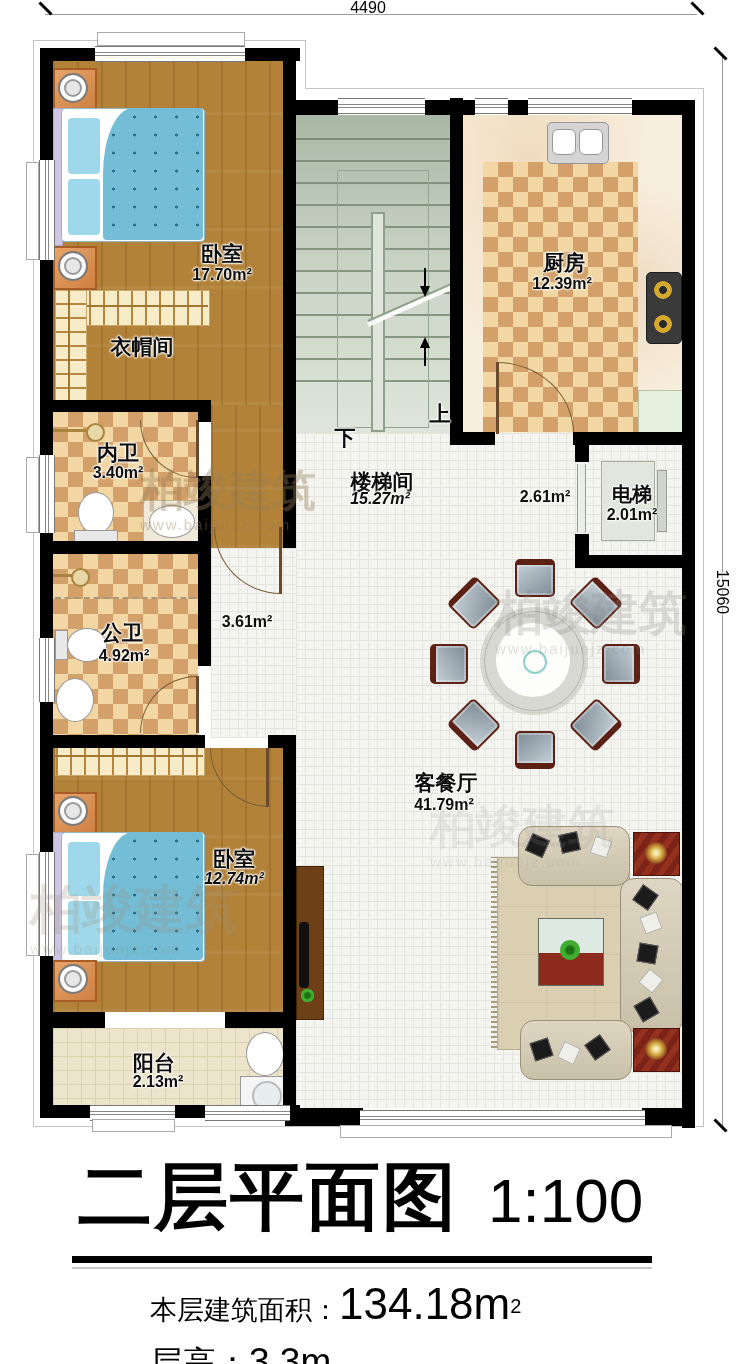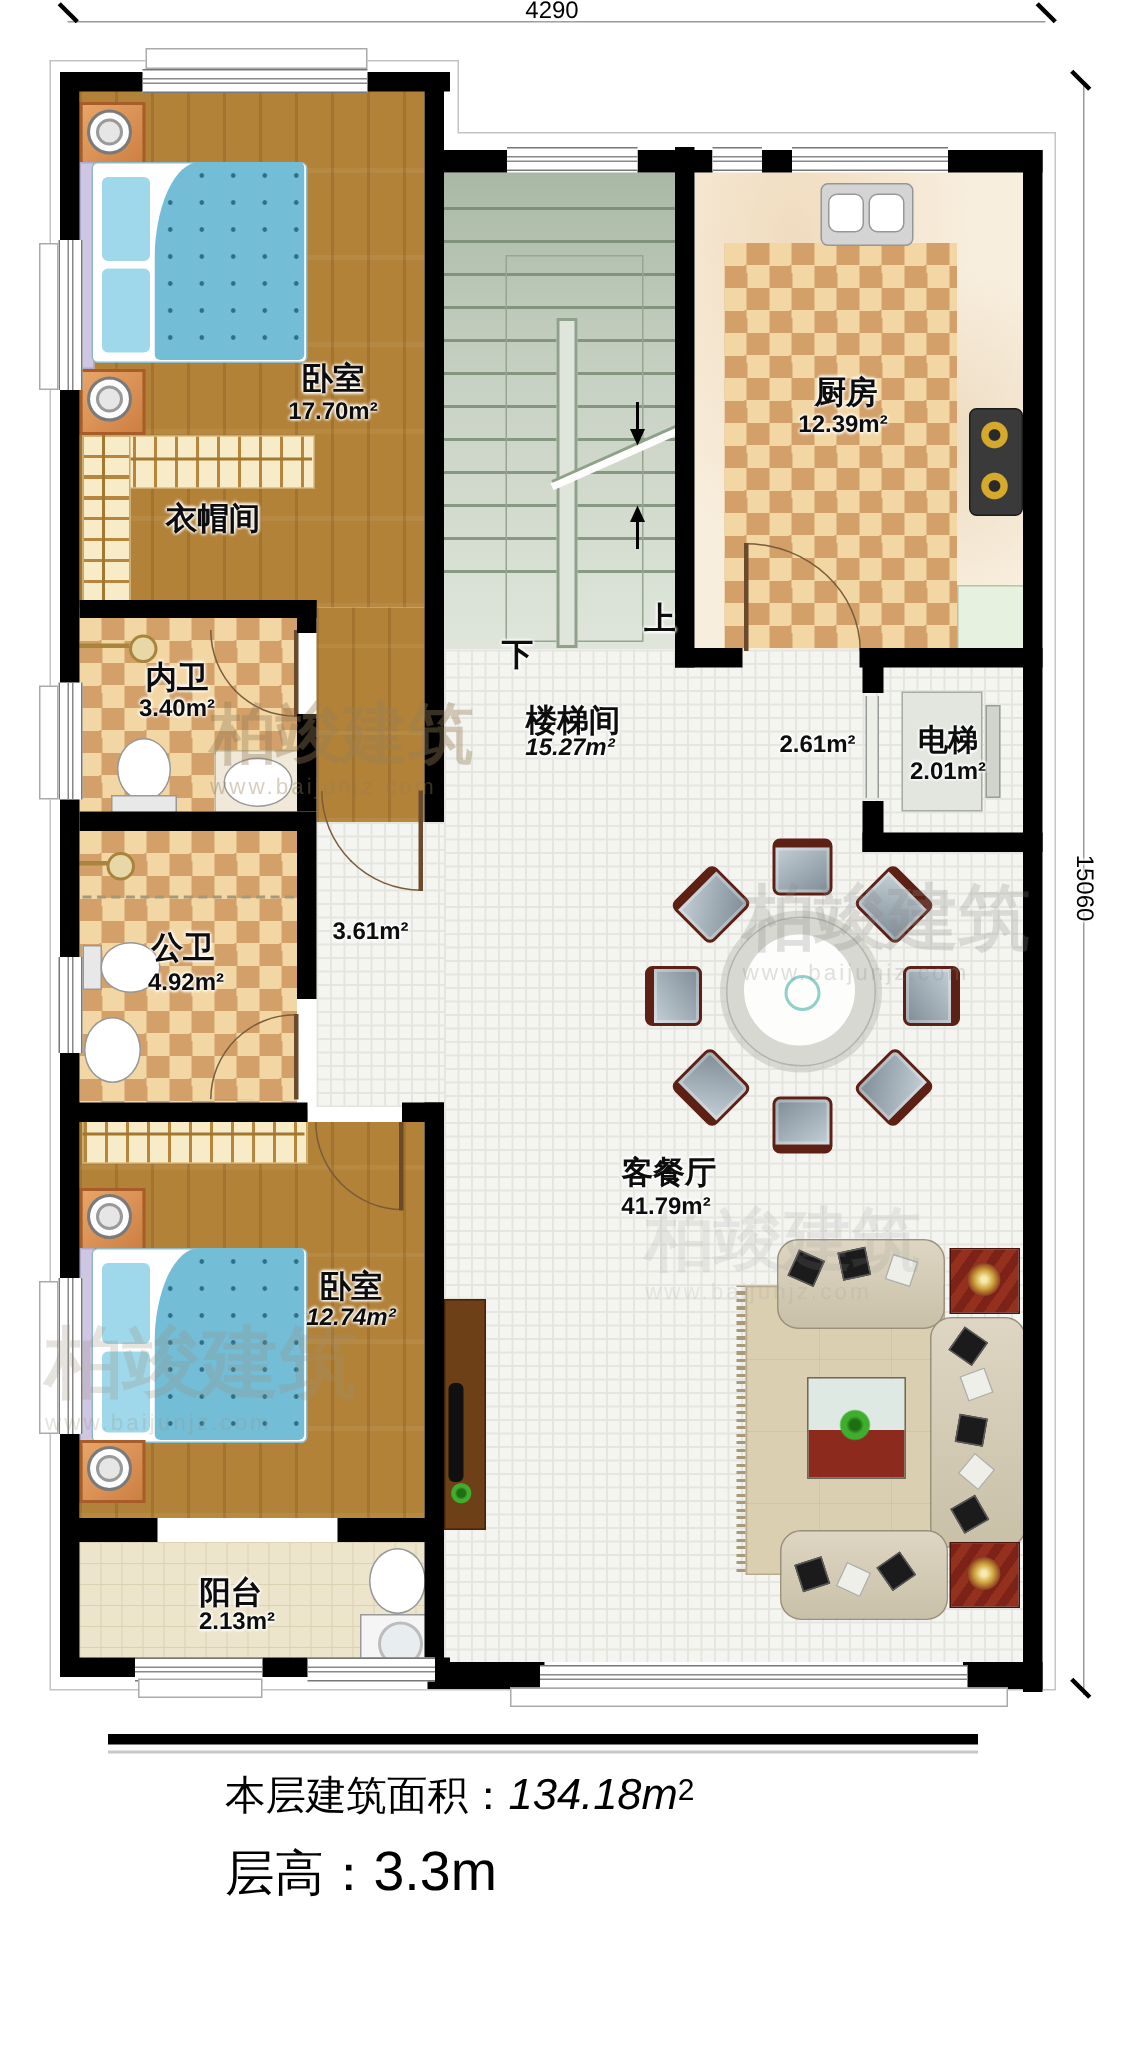--- a/index.html
+++ b/index.html
@@ -65,21 +65,21 @@
   #titleblock{position:absolute;left:0;top:1148px;width:750px;}
 </style>
 </head>
 <body>
 
 <div id="canvas">
 
   <div class="dimline" style="left:45px;top:14px;width:652px;height:1px;"></div>
   <div class="tick" style="left:37px;top:7px;"></div>
   <div class="tick" style="left:689px;top:7px;"></div>
-  <div class="lbl dimlbl" style="left:368px;top:8px;">4290</div>
+  <div class="lbl dimlbl" style="left:368px;top:8px;">4490</div>
   <div class="dimline" style="left:722px;top:55px;width:1px;height:1075px;"></div>
   <div class="tick" style="left:712px;top:52px;"></div>
   <div class="tick" style="left:712px;top:1124px;"></div>
   <div class="lbl dimlbl" style="left:722px;top:592px;transform:translate(-50%,-50%) rotate(90deg);">15060</div>
 
   <div class="eave" style="left:33px;top:40px;width:273px;height:1px;"></div>
   <div class="eave" style="left:33px;top:40px;width:1px;height:1086px;"></div>
   <div class="eave" style="left:305px;top:40px;width:1px;height:48px;"></div>
   <div class="eave" style="left:305px;top:88px;width:399px;height:1px;"></div>
   <div class="eave" style="left:703px;top:88px;width:1px;height:1038px;"></div>
@@ -298,24 +298,26 @@
   <div class="lbl rarea" style="left:247px;top:622px;">3.61m²</div>
   <div class="lbl rname" style="left:446px;top:782px;">客餐厅</div>
   <div class="lbl rarea" style="left:444px;top:805px;">41.79m²</div>
   <div class="lbl rname" style="left:234px;top:858px;">卧室</div>
   <div class="lbl rarea" style="left:234px;top:879px;font-style:italic;">12.74m²</div>
   <div class="lbl rname" style="left:154px;top:1062px;">阳台</div>
   <div class="lbl rarea" style="left:158px;top:1082px;">2.13m²</div>
 
   <div id="titleblock">
     <div style="padding-left:78px;display:flex;align-items:baseline;">
+      <span style="font-size:74px;font-weight:bold;letter-spacing:2px;color:#000;">二层平面图</span>
+      <span style="font-size:62px;margin-left:30px;color:#000;">1:100</span>
     </div>
     <div style="margin:8px 0 0 72px;width:580px;height:7px;background:#000;"></div>
     <div style="margin:4px 0 0 72px;width:580px;height:2px;background:#c8c8c8;"></div>
     <div style="margin:10px 0 0 150px;color:#000;">
-      <span style="font-size:27px;">本层建筑面积：</span><span style="font-size:29px;font-style:italic;">134.18m</span><sup style="font-size:20px;">2</sup>
+      <span style="font-size:27px;">本层建筑面积：</span><span style="font-size:44px;">134.18m</span><sup style="font-size:20px;">2</sup>
     </div>
     <div style="margin:12px 0 0 150px;color:#000;">
       <span style="font-size:33px;">层高：</span><span style="font-size:37px;">3.3m</span>
     </div>
   </div>
 
 </div>
 
 </body></html>

